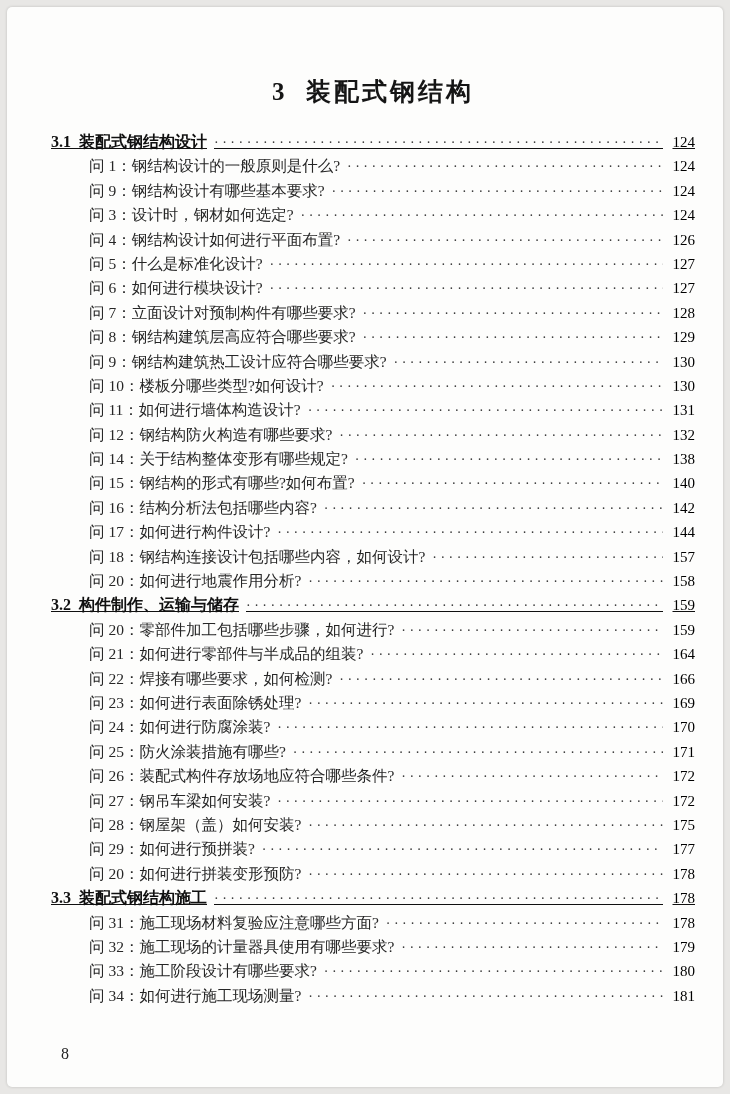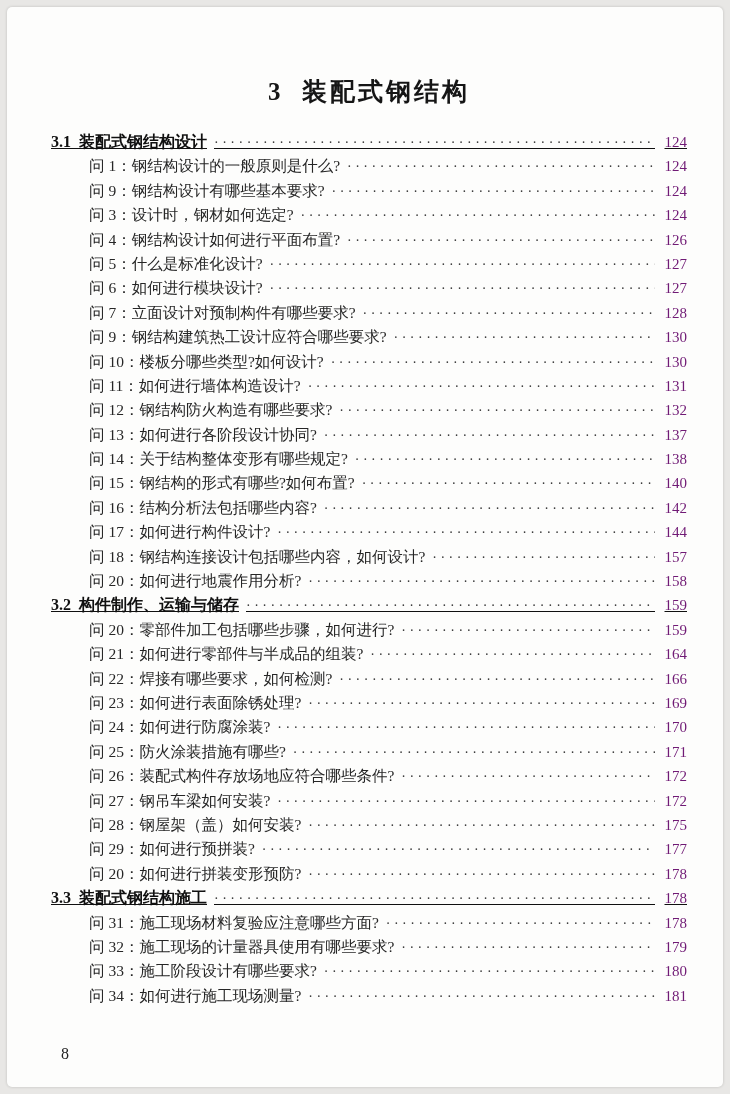--- a/index.html
+++ b/index.html
@@ -11,21 +11,21 @@
     overflow: hidden;
   }
   .page {
     position: absolute;
     left: 7px; top: 7px; right: 7px; bottom: 7px;
     background: #fdfdfc;
     border-radius: 5px;
     box-shadow: 0 0 3px rgba(0,0,0,0.18);
   }
   .content {
-    padding: 68px 36px 0 44px;
+    padding: 68px 28px 0 44px;
   }
   .title {
     text-align: center;
     font-size: 25px;
     font-weight: bold;
     color: #151515;
     letter-spacing: 3px;
     white-space: pre;
     margin-bottom: 24px;
   }
@@ -57,21 +57,21 @@
   .leader::after {
     content: "····································································································································";
     letter-spacing: 3.5px;
   }
   .pagenum {
     flex: 0 0 auto;
     min-width: 28px;
     text-align: right;
     font-size: 15px;
     font-weight: normal;
-    color: #701a75;
+    color: #000000;
   }
   .section-row .pagenum { font-weight: normal; }
   .footer-pagenum {
     position: absolute;
     left: 54px;
     bottom: 24px;
     font-size: 16px;
     color: #222;
   }
 </style>
@@ -116,43 +116,43 @@
     <span class="label">问 6：如何进行模块设计?</span>
     <span class="leader"></span>
     <span class="pagenum">127</span>
   </div>
         <div class="toc-row item-row">
     <span class="label">问 7：立面设计对预制构件有哪些要求?</span>
     <span class="leader"></span>
     <span class="pagenum">128</span>
   </div>
         <div class="toc-row item-row">
+    <span class="label">问 8：钢结构建筑层高应符合哪些要求?</span>
+    <span class="leader"></span>
+    <span class="pagenum">129</span>
+  </div>
+        <div class="toc-row item-row">
     <span class="label">问 9：钢结构建筑热工设计应符合哪些要求?</span>
     <span class="leader"></span>
     <span class="pagenum">130</span>
   </div>
         <div class="toc-row item-row">
     <span class="label">问 10：楼板分哪些类型?如何设计?</span>
     <span class="leader"></span>
     <span class="pagenum">130</span>
   </div>
         <div class="toc-row item-row">
     <span class="label">问 11：如何进行墙体构造设计?</span>
     <span class="leader"></span>
     <span class="pagenum">131</span>
   </div>
         <div class="toc-row item-row">
     <span class="label">问 12：钢结构防火构造有哪些要求?</span>
     <span class="leader"></span>
     <span class="pagenum">132</span>
-  </div>
-        <div class="toc-row item-row">
-    <span class="label">问 13：如何进行各阶段设计协同?</span>
-    <span class="leader"></span>
-    <span class="pagenum">137</span>
   </div>
         <div class="toc-row item-row">
     <span class="label">问 14：关于结构整体变形有哪些规定?</span>
     <span class="leader"></span>
     <span class="pagenum">138</span>
   </div>
         <div class="toc-row item-row">
     <span class="label">问 15：钢结构的形式有哪些?如何布置?</span>
     <span class="leader"></span>
     <span class="pagenum">140</span>

